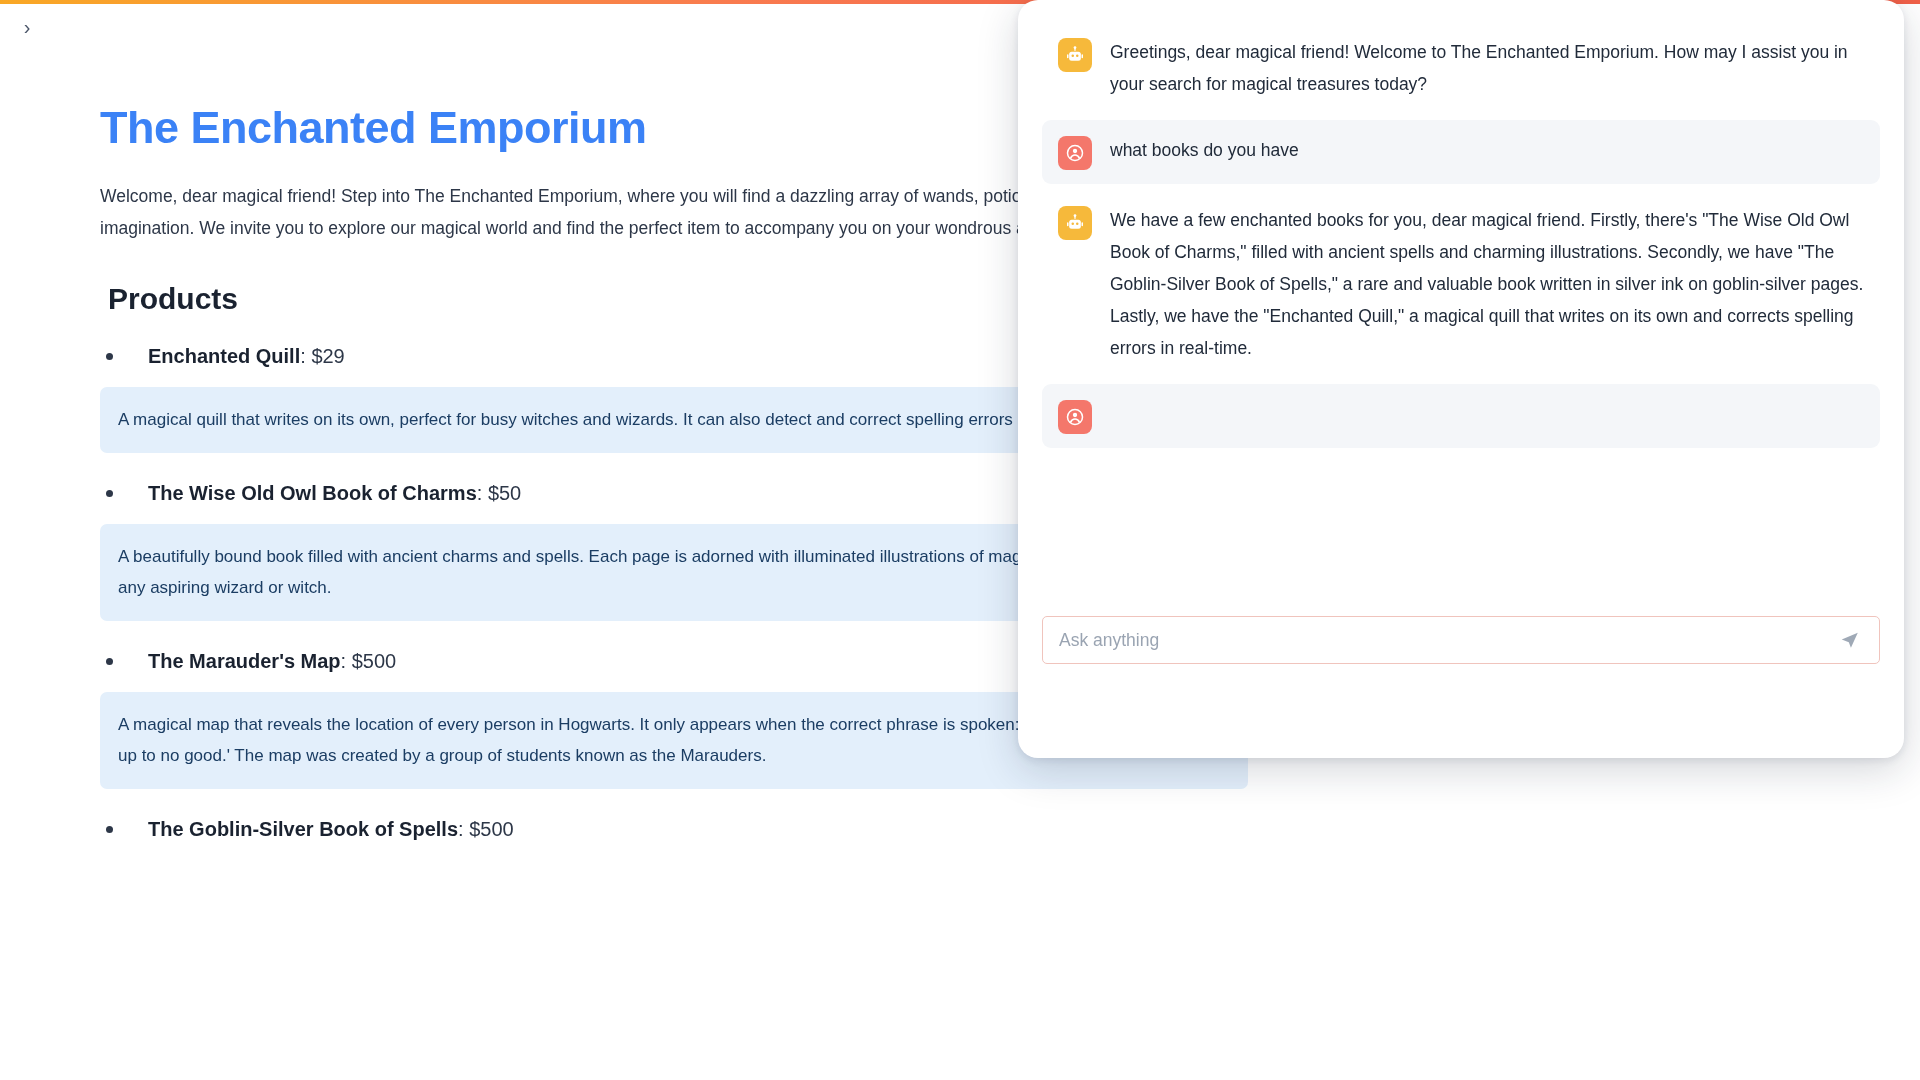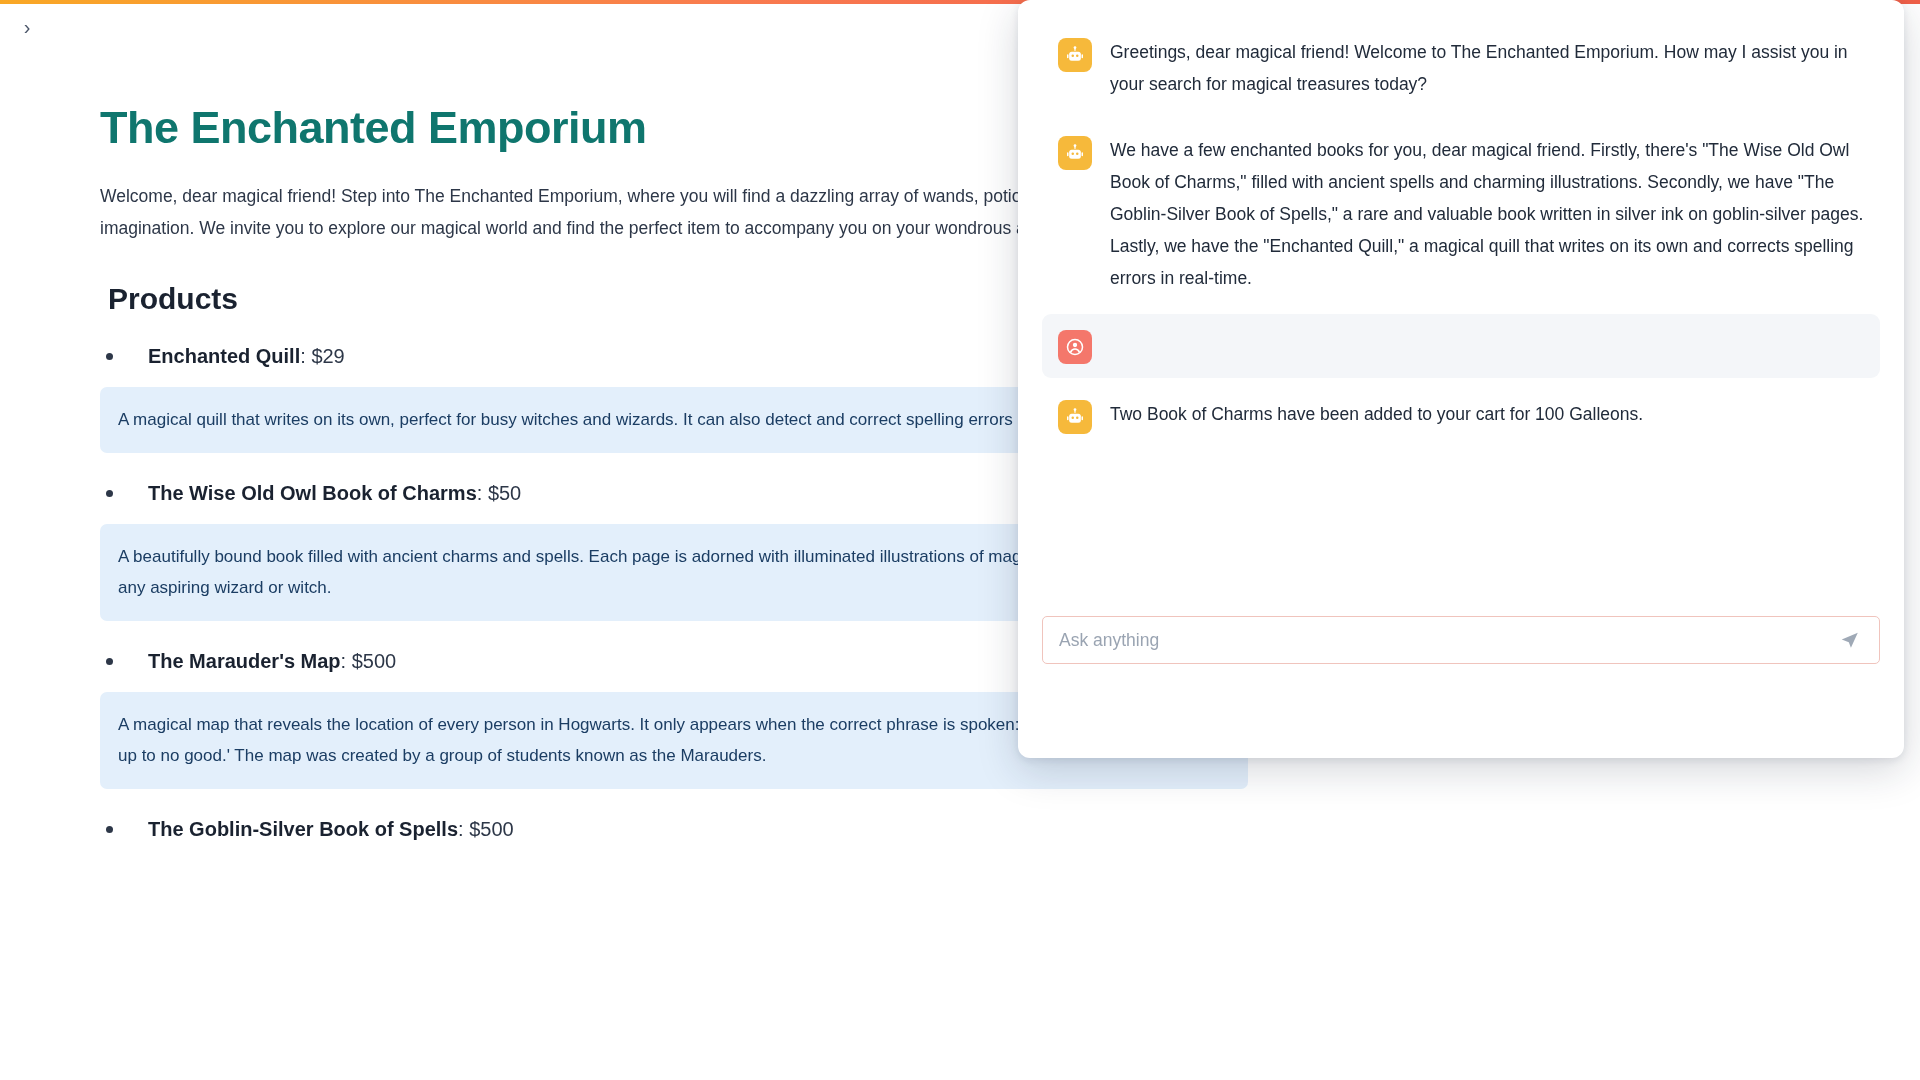--- a/index.html
+++ b/index.html
@@ -61,21 +61,21 @@
     border-radius: 50%;
     background: #5a6472;
     box-shadow: 0 -7px 0 #5a6472, 0 7px 0 #5a6472;
   }
 
   h1.doc-title {
     margin: 42px 0 0 0;
     font-size: 45px;
     line-height: 1.15;
     font-weight: bold;
-    color: #0f766e;
+    color: #3b82f6;
     letter-spacing: -0.5px;
   }
   p.doc-intro {
     margin: 26px 0 0 0;
     font-size: 17.5px;
     line-height: 32px;
     color: #2d3748;
     max-width: 1410px;
   }
   h2.doc-h2 {
@@ -120,21 +120,21 @@
   }
 
   
   .chat-panel {
     position: absolute;
     top: 0;
     left: 1018px;
     width: 886px;
     height: 758px;
     background: #ffffff;
-    border-radius: 12px;
+    border-radius: 20px;
     box-shadow: 0 12px 42px rgba(22,34,54,0.18), 0 2px 8px rgba(22,34,54,0.10);
     padding: 22px 24px 0 24px;
     overflow: hidden;
   }
   .msg {
     display: flex;
     align-items: flex-start;
     gap: 18px;
     border-radius: 9px;
     padding: 14px 16px;
@@ -253,20 +253,30 @@
           <circle cx="12" cy="3" r="1.6"></circle>
           <rect x="2.4" y="11" width="1.8" height="5" rx="0.9"></rect>
           <rect x="19.8" y="11" width="1.8" height="5" rx="0.9"></rect>
           <circle cx="9.3" cy="13" r="1.5" fill="#f6b93b"></circle>
           <circle cx="14.7" cy="13" r="1.5" fill="#f6b93b"></circle>
         </svg>
       </div>
       <div class="msg-text">Greetings, dear magical friend! Welcome to The Enchanted Emporium. How may I assist you in your search for magical treasures today?</div>
     </div>
 
+    <div class="msg user">
+      <div class="avatar user">
+        <svg width="20" height="20" viewBox="0 0 24 24" fill="#ffffff" aria-hidden="true">
+          <circle cx="12" cy="12" r="9" fill="none" stroke="#ffffff" stroke-width="1.8"></circle>
+          <circle cx="12" cy="9.6" r="2.6"></circle>
+          <path d="M6.6 18.4c1.1-2.6 3-3.9 5.4-3.9s4.3 1.3 5.4 3.9" fill="none" stroke="#ffffff" stroke-width="1.8"></path>
+        </svg>
+      </div>
+      <div class="msg-text">what books do you have</div>
+    </div>
 
     <div class="msg bot">
       <div class="avatar bot">
         <svg width="20" height="20" viewBox="0 0 24 24" fill="#ffffff" aria-hidden="true">
           <rect x="5" y="8" width="14" height="11" rx="3"></rect>
           <rect x="11.2" y="3.2" width="1.6" height="4" rx="0.8"></rect>
           <circle cx="12" cy="3" r="1.6"></circle>
           <rect x="2.4" y="11" width="1.8" height="5" rx="0.9"></rect>
           <rect x="19.8" y="11" width="1.8" height="5" rx="0.9"></rect>
           <circle cx="9.3" cy="13" r="1.5" fill="#f6b93b"></circle>
@@ -279,34 +289,20 @@
     <div class="msg user">
       <div class="avatar user">
         <svg width="20" height="20" viewBox="0 0 24 24" fill="#ffffff" aria-hidden="true">
           <circle cx="12" cy="12" r="9" fill="none" stroke="#ffffff" stroke-width="1.8"></circle>
           <circle cx="12" cy="9.6" r="2.6"></circle>
           <path d="M6.6 18.4c1.1-2.6 3-3.9 5.4-3.9s4.3 1.3 5.4 3.9" fill="none" stroke="#ffffff" stroke-width="1.8"></path>
         </svg>
       </div>
     </div>
 
-    <div class="msg bot">
-      <div class="avatar bot">
-        <svg width="20" height="20" viewBox="0 0 24 24" fill="#ffffff" aria-hidden="true">
-          <rect x="5" y="8" width="14" height="11" rx="3"></rect>
-          <rect x="11.2" y="3.2" width="1.6" height="4" rx="0.8"></rect>
-          <circle cx="12" cy="3" r="1.6"></circle>
-          <rect x="2.4" y="11" width="1.8" height="5" rx="0.9"></rect>
-          <rect x="19.8" y="11" width="1.8" height="5" rx="0.9"></rect>
-          <circle cx="9.3" cy="13" r="1.5" fill="#f6b93b"></circle>
-          <circle cx="14.7" cy="13" r="1.5" fill="#f6b93b"></circle>
-        </svg>
-      </div>
-      <div class="msg-text">Two Book of Charms have been added to your cart for 100 Galleons.</div>
-    </div>
 
   </div>
 
   <div class="composer">
     <input type="text" value="" placeholder="Ask anything" style="">
     <div class="send-btn">
       <svg width="22" height="22" viewBox="0 0 24 24" fill="currentColor" aria-hidden="true">
         <path d="M3 11.5 20.5 4 13 20.5l-2.3-6.1z" opacity="0.95"></path>
       </svg>
     </div>

